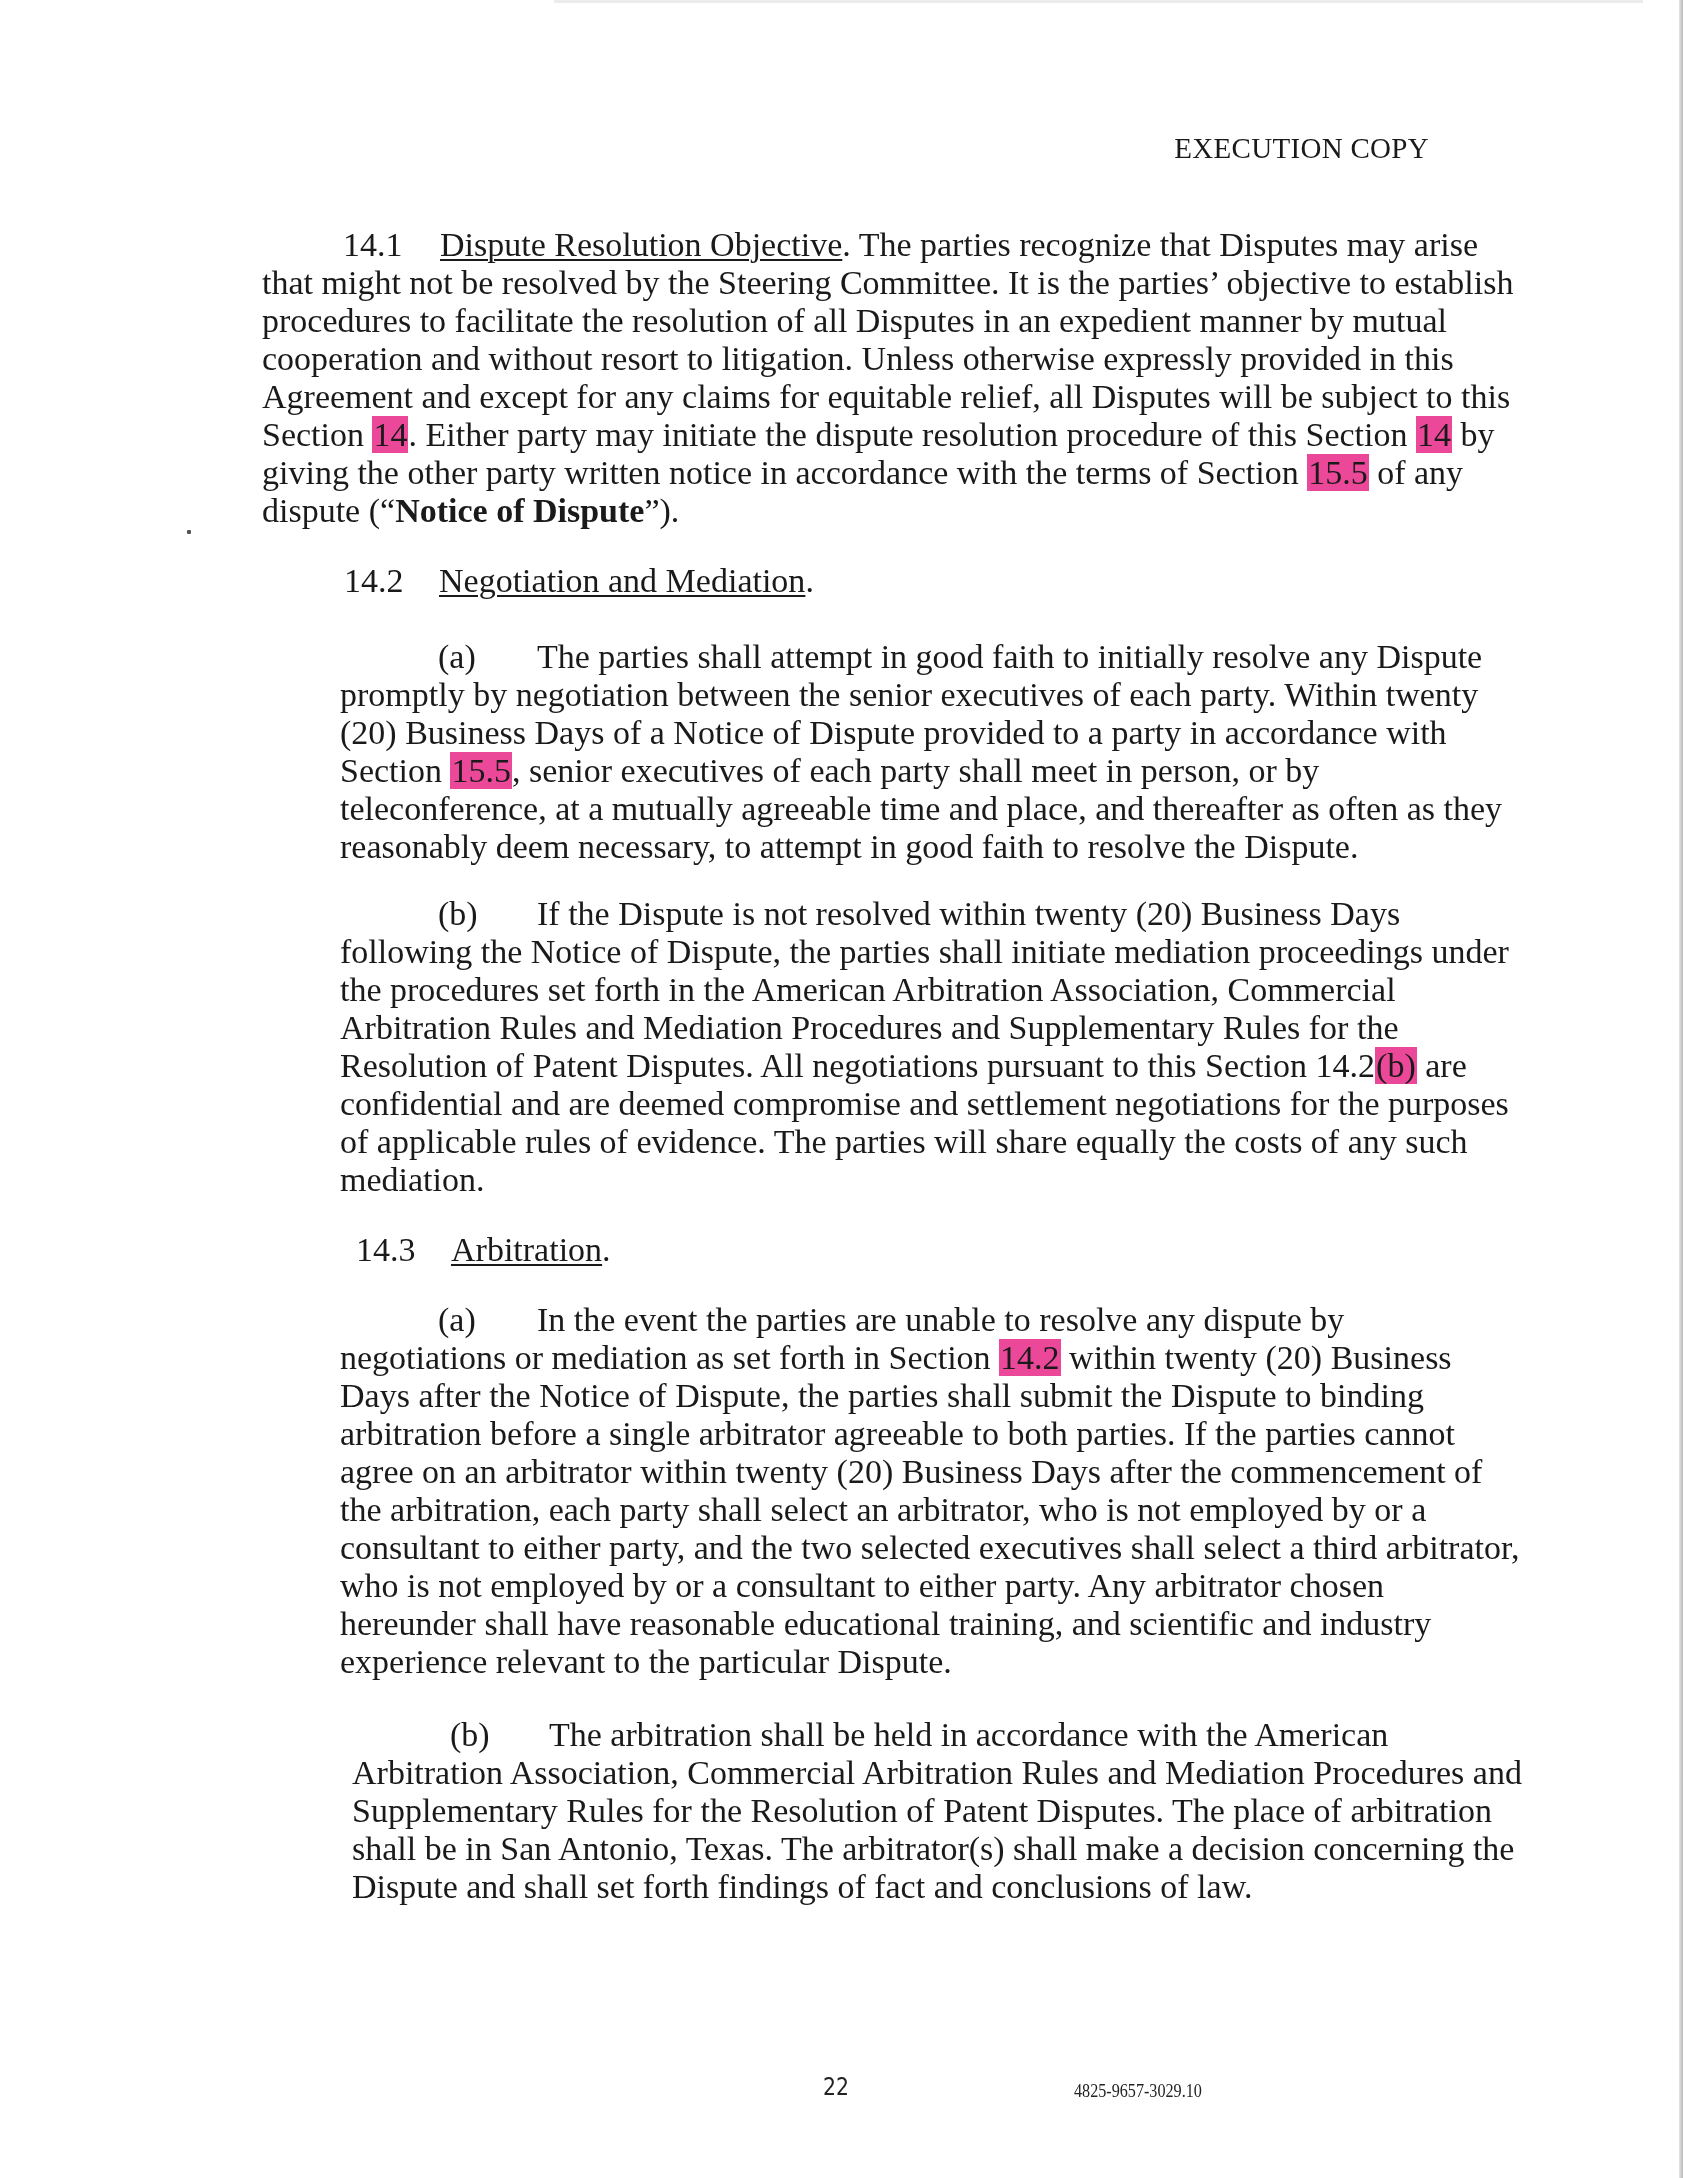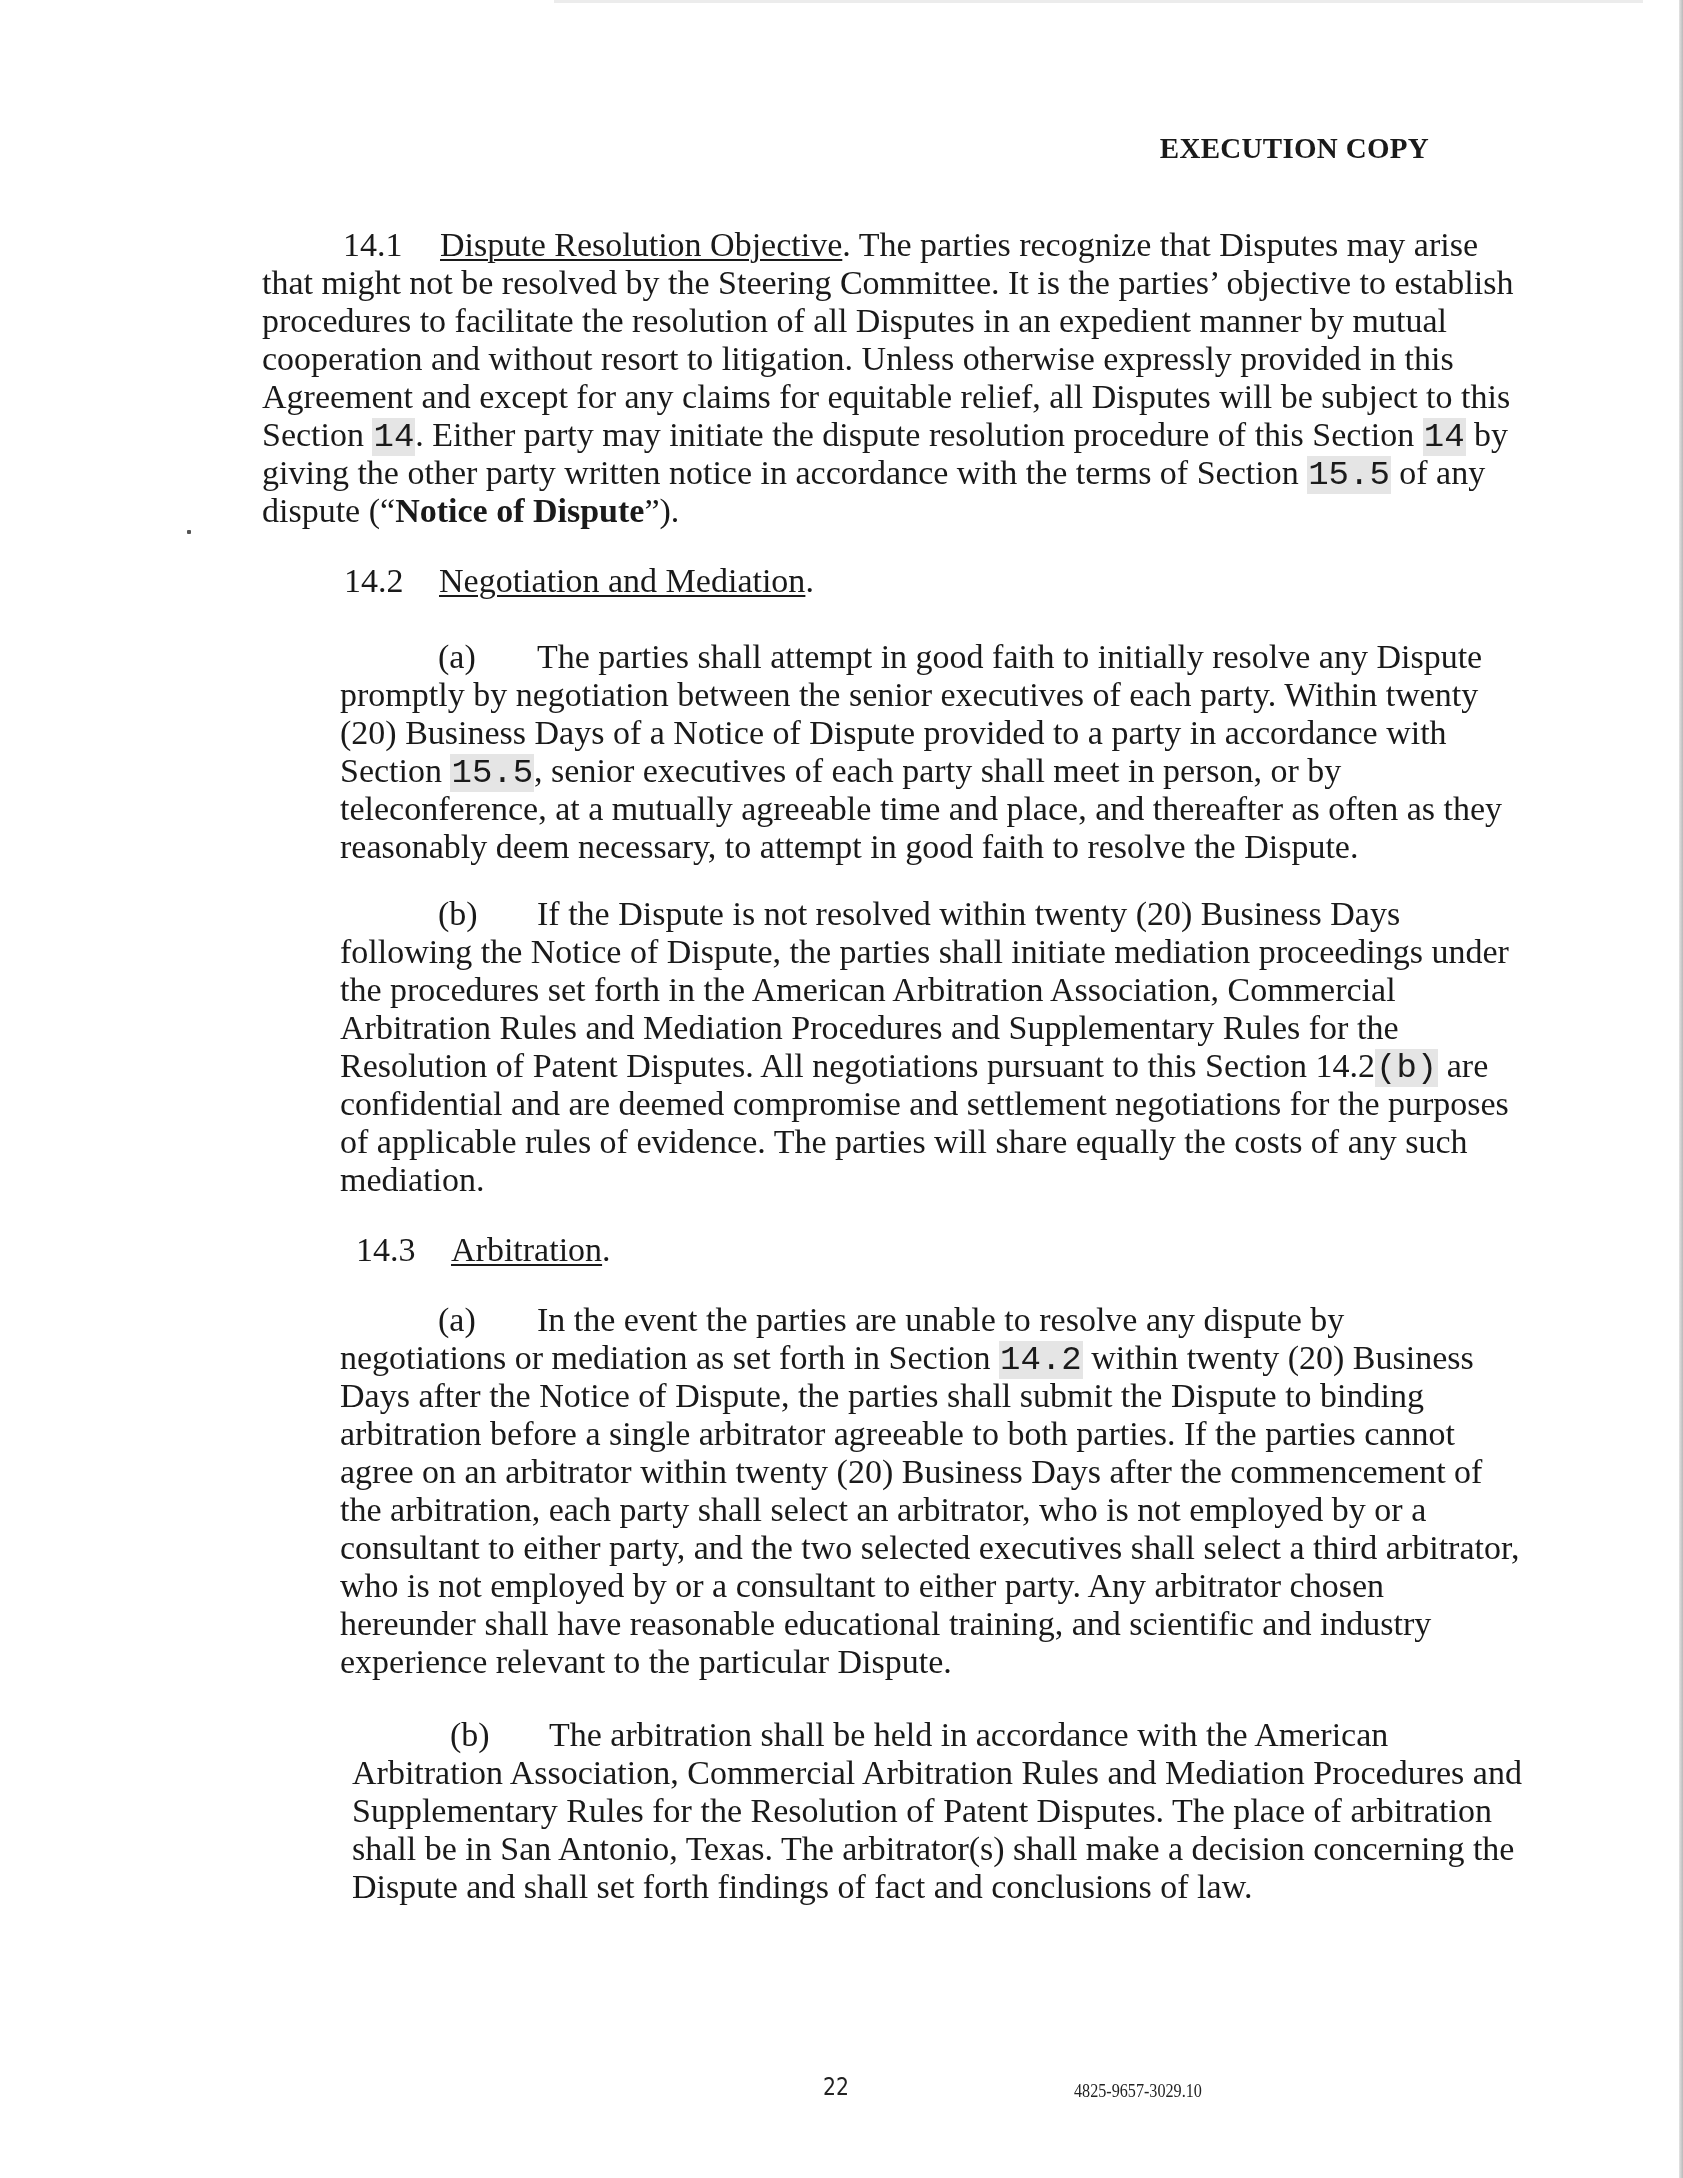--- a/index.html
+++ b/index.html
@@ -1,35 +1,35 @@
 <!DOCTYPE html>
 <html><head>
 <meta charset="utf-8">
 <style>
   html, body { margin:0; padding:0; background:#ffffff; }
   body { width:1683px; height:2178px; position:relative; overflow:hidden; font-family:"Liberation Serif", "DejaVu Serif", serif; color:#1a1a1a; }
   .edge-right { position:absolute; top:0; right:0; width:4px; height:2178px; background:linear-gradient(to right,#e4e4e4,#b9b9b9); }
   .edge-top { position:absolute; top:0; left:554px; width:1089px; height:3px; background:#ececec; }
   .speck { position:absolute; left:187px; top:530px; width:4px; height:4px; background:#555; border-radius:1px; }
-  .header { position:absolute; top:129px; right:254px; font-weight:bold; font-size:29px; line-height:38px; letter-spacing:0.3px; white-space:nowrap; }
+  .header { position:absolute; top:129px; right:254px; font-weight:normal; font-size:29px; line-height:38px; letter-spacing:0.3px; white-space:nowrap; }
   .block { position:absolute; font-size:34px; line-height:38px; white-space:nowrap; }
   .line { display:block; height:38px; }
   .b141 { top:226px; left:262px; }
   .b142h { top:562px; left:344px; }
   .b142a { top:638px; left:340px; }
   .b142b { top:895px; left:340px; }
   .b143h { top:1231px; left:356px; }
   .b143a { top:1301px; left:340px; }
   .b143b { top:1716px; left:352px; }
   .num141 { position:absolute; left:81px; top:0; }
   .title141 { position:absolute; left:178px; top:0; }
   .hd-num { display:inline-block; width:95px; }
   .u { text-decoration:underline; text-underline-offset:3px; text-decoration-thickness:1.5px; }
   .sub-label { display:inline-block; width:99px; margin-left:98px; }
-  .hl { background:#e5e5e5; padding:0 1px;font-family:Liberation Mono, monospace; }
+  .hl { background:#ec4899; padding:0 1px; }
   b { font-weight:bold;margin-top:23px; }
   .first { position:relative; }
   .pageno { position:absolute; left:823px; top:2072px; font-family:"DejaVu Sans", "Liberation Sans", sans-serif; font-size:24px; line-height:30px; color:#222; transform:scaleX(0.85); transform-origin:left; }
   .docid { position:absolute; left:1074px; top:2079px; font-size:19px; line-height:24px; color:#222; transform:scaleX(0.85); transform-origin:left; white-space:nowrap; }
 </style>
 </head>
 <body>
 
 <div class="edge-top"></div>
 <div class="edge-right"></div>

